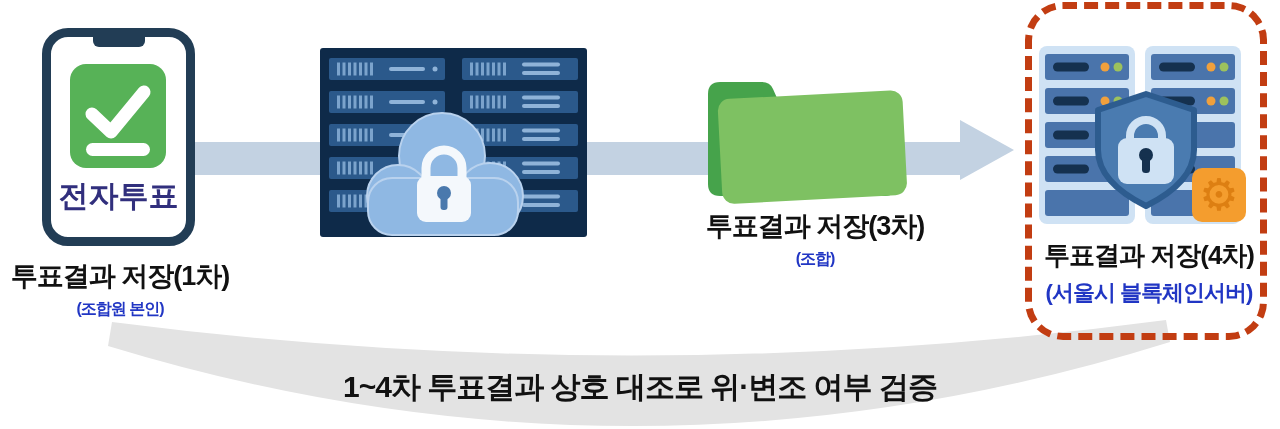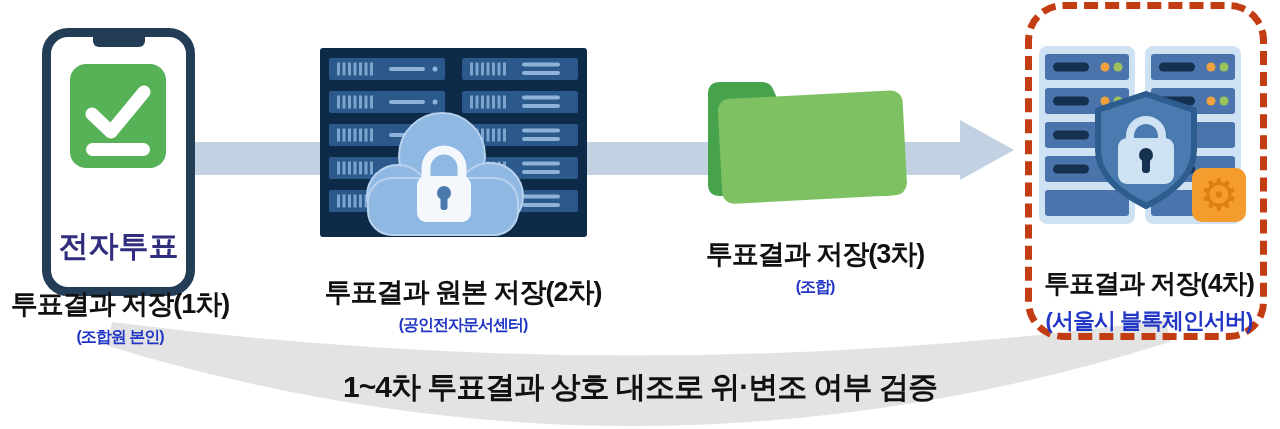--- a/index.html
+++ b/index.html
@@ -20,21 +20,21 @@
   svg{display:block;}
 
   
   .flow-band{left:190px;top:142px;width:775px;height:33px;background:var(--c-band);z-index:1;}
   .flow-arrow{left:960px;top:120px;z-index:1;}
 
   
   .arc-svg{left:0;top:0;z-index:0;}
 
   
-  .phone{left:42px;top:28px;width:153px;height:268px;border:9px solid var(--c-phone-frame);
+  .phone{left:42px;top:28px;width:153px;height:218px;border:9px solid var(--c-phone-frame);
          border-radius:26px;background:#ffffff;z-index:2;box-sizing:border-box;}
   .notch{position:absolute;left:50%;transform:translateX(-50%);top:-1px;width:52px;height:11px;
          background:var(--c-phone-frame);border-radius:0 0 6px 6px;}
   .check-app{position:absolute;left:19px;top:27px;width:96px;height:104px;border-radius:16px;
              background:var(--c-check-green);}
   .phone-badge{position:absolute;left:0;right:0;bottom:20px;text-align:center;
                font-size:30px;font-weight:bold;color:var(--c-badge-text);white-space:nowrap;}
 
   
   .rack2{left:320px;top:48px;z-index:2;}
@@ -42,21 +42,21 @@
   .block4{left:1025px;top:2px;width:242px;height:338px;border:7px dashed var(--c-dash-red);
           border-radius:38px;z-index:2;box-sizing:border-box;}
   .towers{position:absolute;left:7px;top:37px;}
   .shield{position:absolute;left:56px;top:79px;}
   .gear-box{position:absolute;left:160px;top:159px;width:54px;height:54px;border-radius:10px;
             background:var(--c-gear-bg);display:flex;align-items:center;justify-content:center;}
   .gear-box span{font-size:44px;line-height:1;color:var(--c-gear-glyph);}
 
   
   .label{z-index:3;text-align:center;}
-  .label .t{font-size:27px;font-weight:bold;color:var(--c-title-text);white-space:nowrap;letter-spacing:-1px;margin-top:28px;}
+  .label .t{font-size:27px;font-weight:bold;color:var(--c-title-text);white-space:nowrap;letter-spacing:-1px;}
   .label .s{font-size:16px;font-weight:bold;color:var(--c-blue-text);white-space:nowrap;letter-spacing:-1px;margin-top:5px;}
   .label1{left:-5px;top:258px;width:250px;}
   .label2{left:318px;top:246px;width:290px;}
   .label3{left:685px;top:208px;width:260px;}
   .label4{position:absolute;left:6px;right:0;top:229px;text-align:center;}
   .label4 .t{font-size:26px;}
   .label4 .s{font-size:22px;}
 
   .footer-caption{left:0;right:0;top:367px;text-align:center;z-index:3;
                   font-size:30px;font-weight:bold;color:var(--c-title-text);letter-spacing:-1px;}
@@ -180,24 +180,20 @@
     <div class="label label4">
       <div class="t">투표결과 저장(4차)</div>
       <div class="s">(서울시 블록체인서버)</div>
     </div>
   </div>
 
   <div class="abs label label1">
     <div class="t">투표결과 저장(1차)</div>
     <div class="s">(조합원 본인)</div>
   </div>
-  <div class="abs label label2">
-    <div class="t">투표결과 원본 저장(2차)</div>
-    <div class="s">(공인전자문서센터)</div>
-  </div>
   <div class="abs label label3">
     <div class="t">투표결과 저장(3차)</div>
     <div class="s">(조합)</div>
   </div>
 
   <div class="abs footer-caption">1~4차 투표결과 상호 대조로 위·변조 여부 검증</div>
 
 </div>
 
 </body></html>

